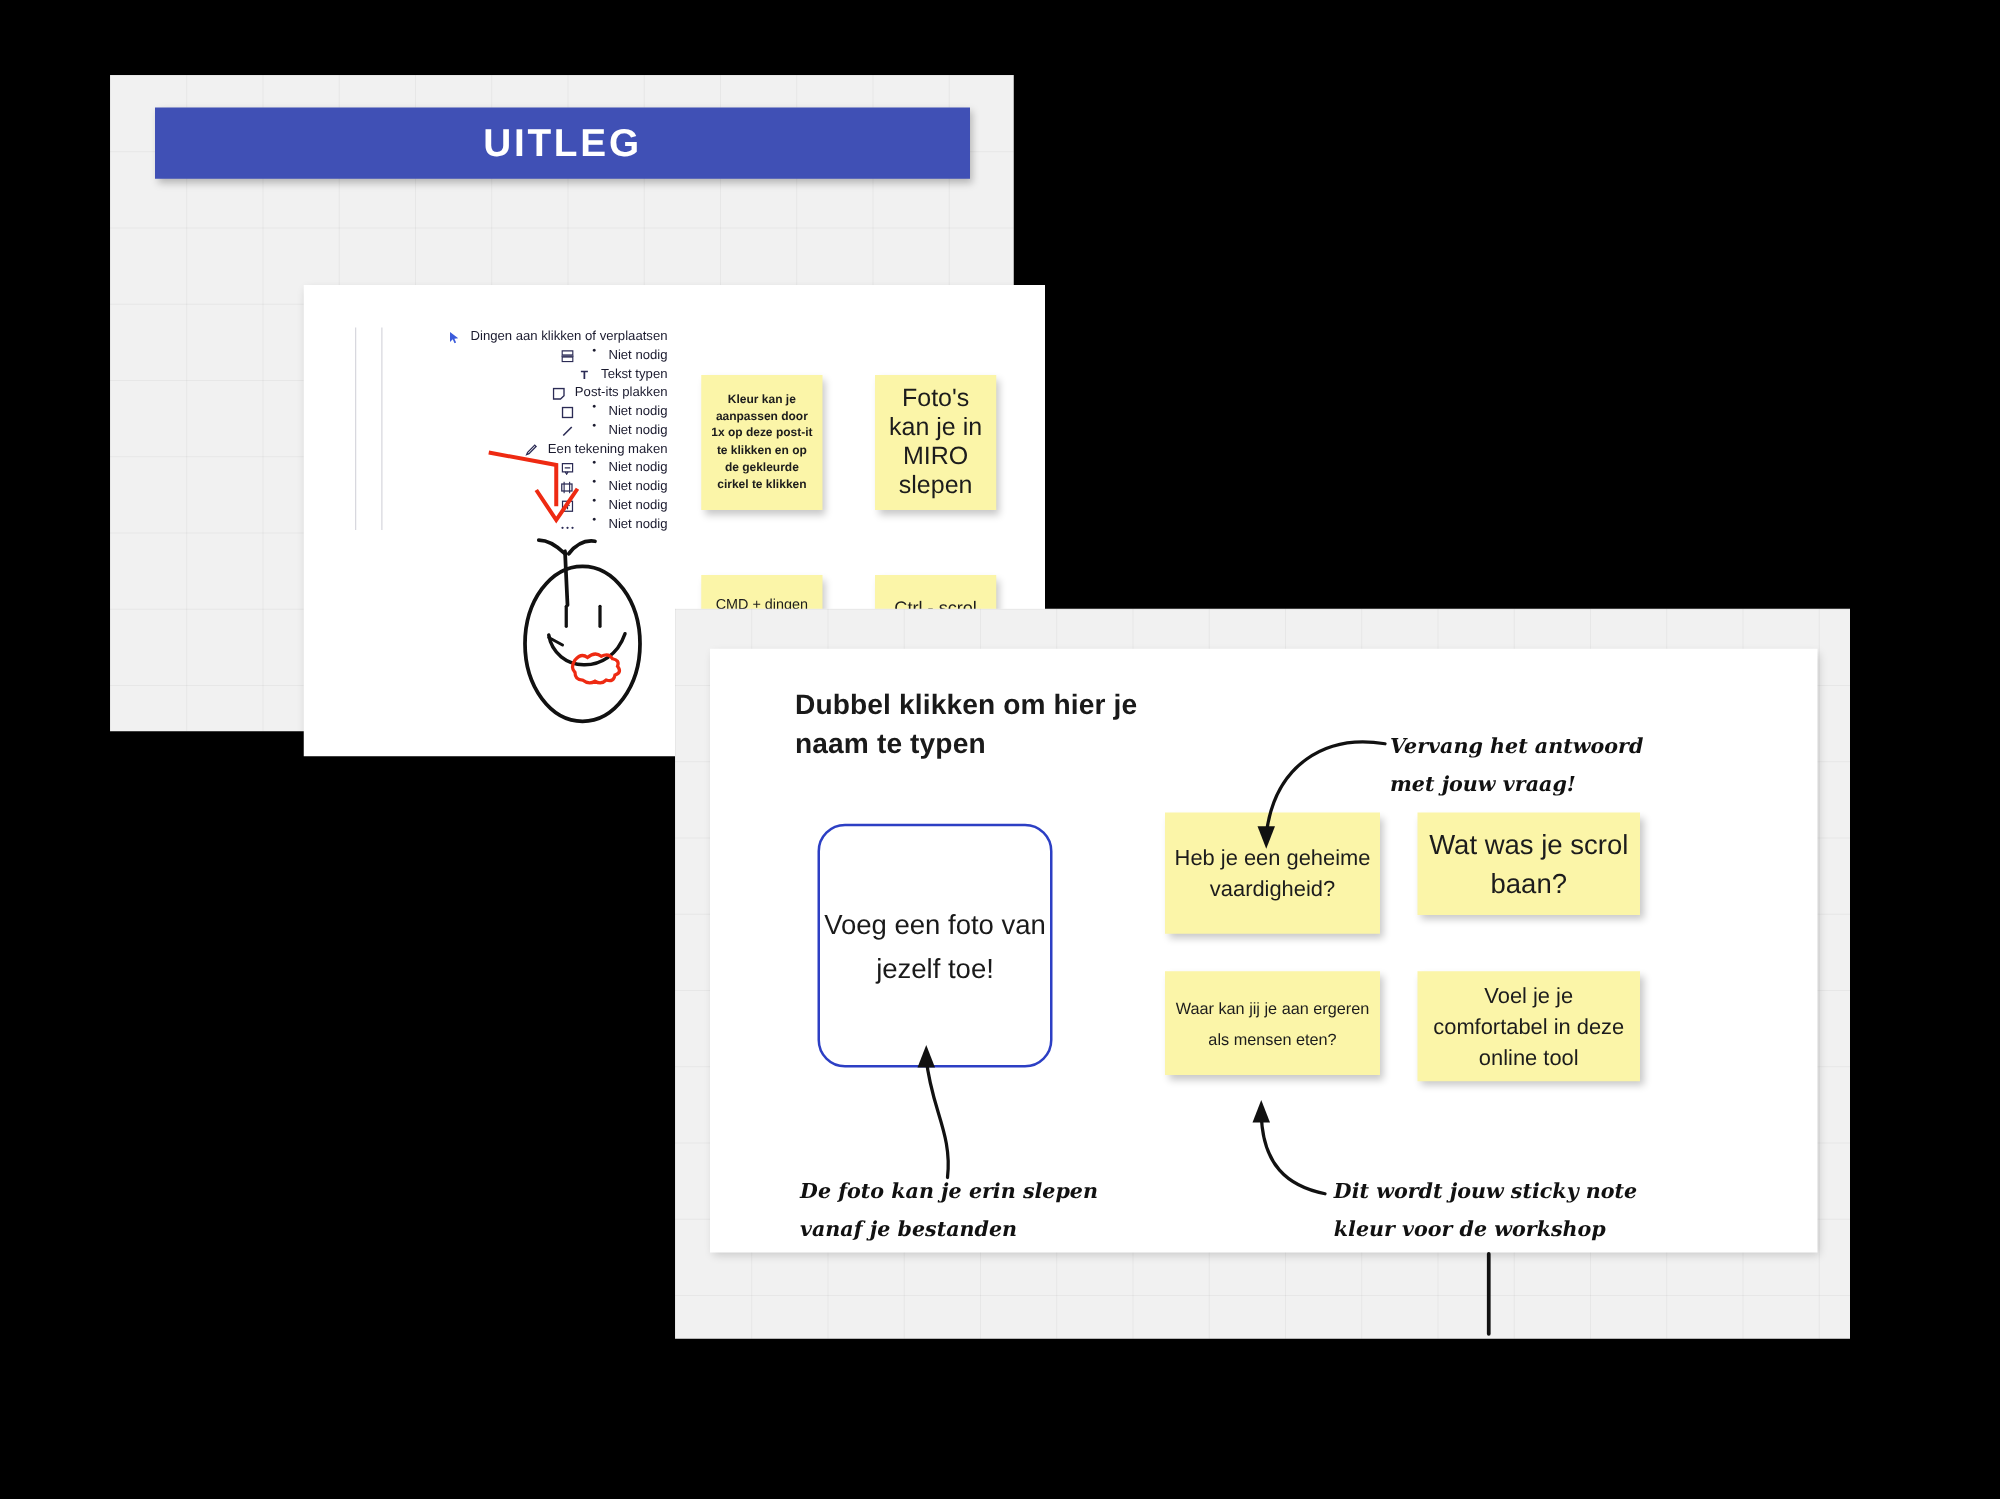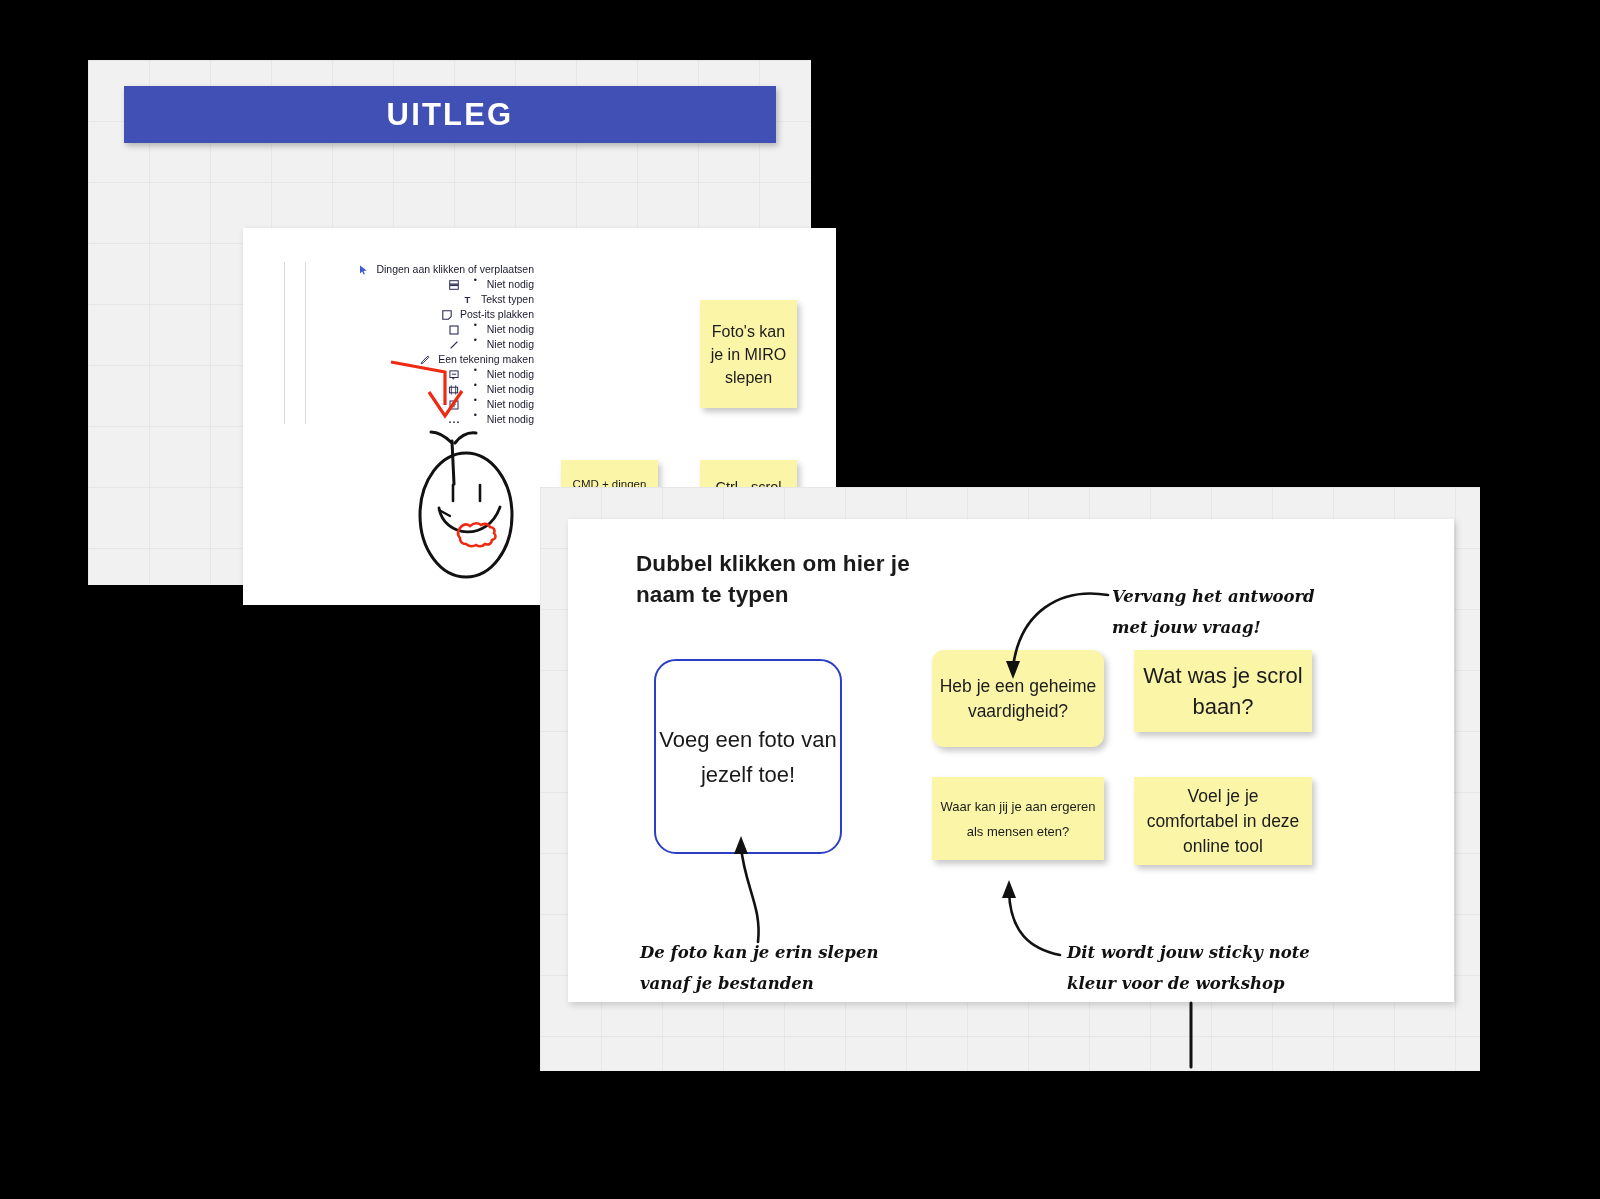--- a/index.html
+++ b/index.html
@@ -70,21 +70,21 @@
     position: absolute;
     background: #fbf5a8;
     box-shadow: 3px 4px 6px rgba(0,0,0,0.22);
     display: flex; align-items: center; justify-content: center;
     text-align: center; color: #1c1c1c;
     padding: 4px 6px;
   }
   .sticky.s1a { left: 473px; top: 240px; width: 97px; height: 108px;
                 font-size: 9.6px; line-height: 13.6px; font-weight: 600; }
   .sticky.s1b { left: 612px; top: 240px; width: 97px; height: 108px;
-                font-size: 16px; line-height: 23px; }
+                font-size: 20px; line-height: 23px; }
   .sticky.s1c { left: 473px; top: 400px; width: 97px; height: 97px;
                 font-size: 11.5px; line-height: 16.5px; }
   .sticky.s1d { left: 612px; top: 400px; width: 97px; height: 97px;
                 font-size: 14.5px; line-height: 21px; }
 
   
   #draw1 { position: absolute; left: 0; top: 0; width: 723px; height: 525px;
            pointer-events: none; }
 
   
@@ -96,21 +96,21 @@
     font-size: 22.5px; font-weight: bold; color: #1a1a1a;
     line-height: 31px; letter-spacing: 0.1px;
   }
   #photo-box {
     position: absolute; left: 114px; top: 172px; width: 188px; height: 195px;
     border: 2.5px solid #2c3fc4; border-radius: 22px;
     display: flex; align-items: center; justify-content: center;
     text-align: center; font-size: 22px; line-height: 35px; color: #1a1a1a;
   }
   .sticky.s2a { left: 392px; top: 163px; width: 172px; height: 97px;
-                font-size: 17.5px; line-height: 25px; border-radius: 12px; }
+                font-size: 17.5px; line-height: 25px; }
   .sticky.s2b { left: 594px; top: 163px; width: 178px; height: 82px;
                 font-size: 22px; line-height: 31px; }
   .sticky.s2c { left: 392px; top: 290px; width: 172px; height: 83px;
                 font-size: 13px; line-height: 25px; }
   .sticky.s2d { left: 594px; top: 290px; width: 178px; height: 88px;
                 font-size: 17.5px; line-height: 25px; }
 
   .hand {
     position: absolute;
     font-family: "DejaVu Serif", serif;
@@ -244,20 +244,23 @@
                 <circle cx="6" cy="7.2" r="0.9" fill="#2b2b55"></circle>
                 <circle cx="10" cy="7.2" r="0.9" fill="#2b2b55"></circle>
               </svg>
           </span>
           <span class="tool-label sub">Niet nodig</span>
         </div>
       </div>
 
     </div>
 
+    <div class="sticky s1a">
+      <span>Kleur kan je aanpassen door 1x op deze post-it te klikken en op de gekleurde cirkel te klikken</span>
+    </div>
     <div class="sticky s1b">
       <span>Foto's kan je in MIRO slepen</span>
     </div>
     <div class="sticky s1c">
       <span>CMD + dingen vergroten CMD - dingen verkleinen</span>
     </div>
     <div class="sticky s1d">
       <span>Ctrl - scrol (vergroten/ verkleinen)</span>
     </div>
 

